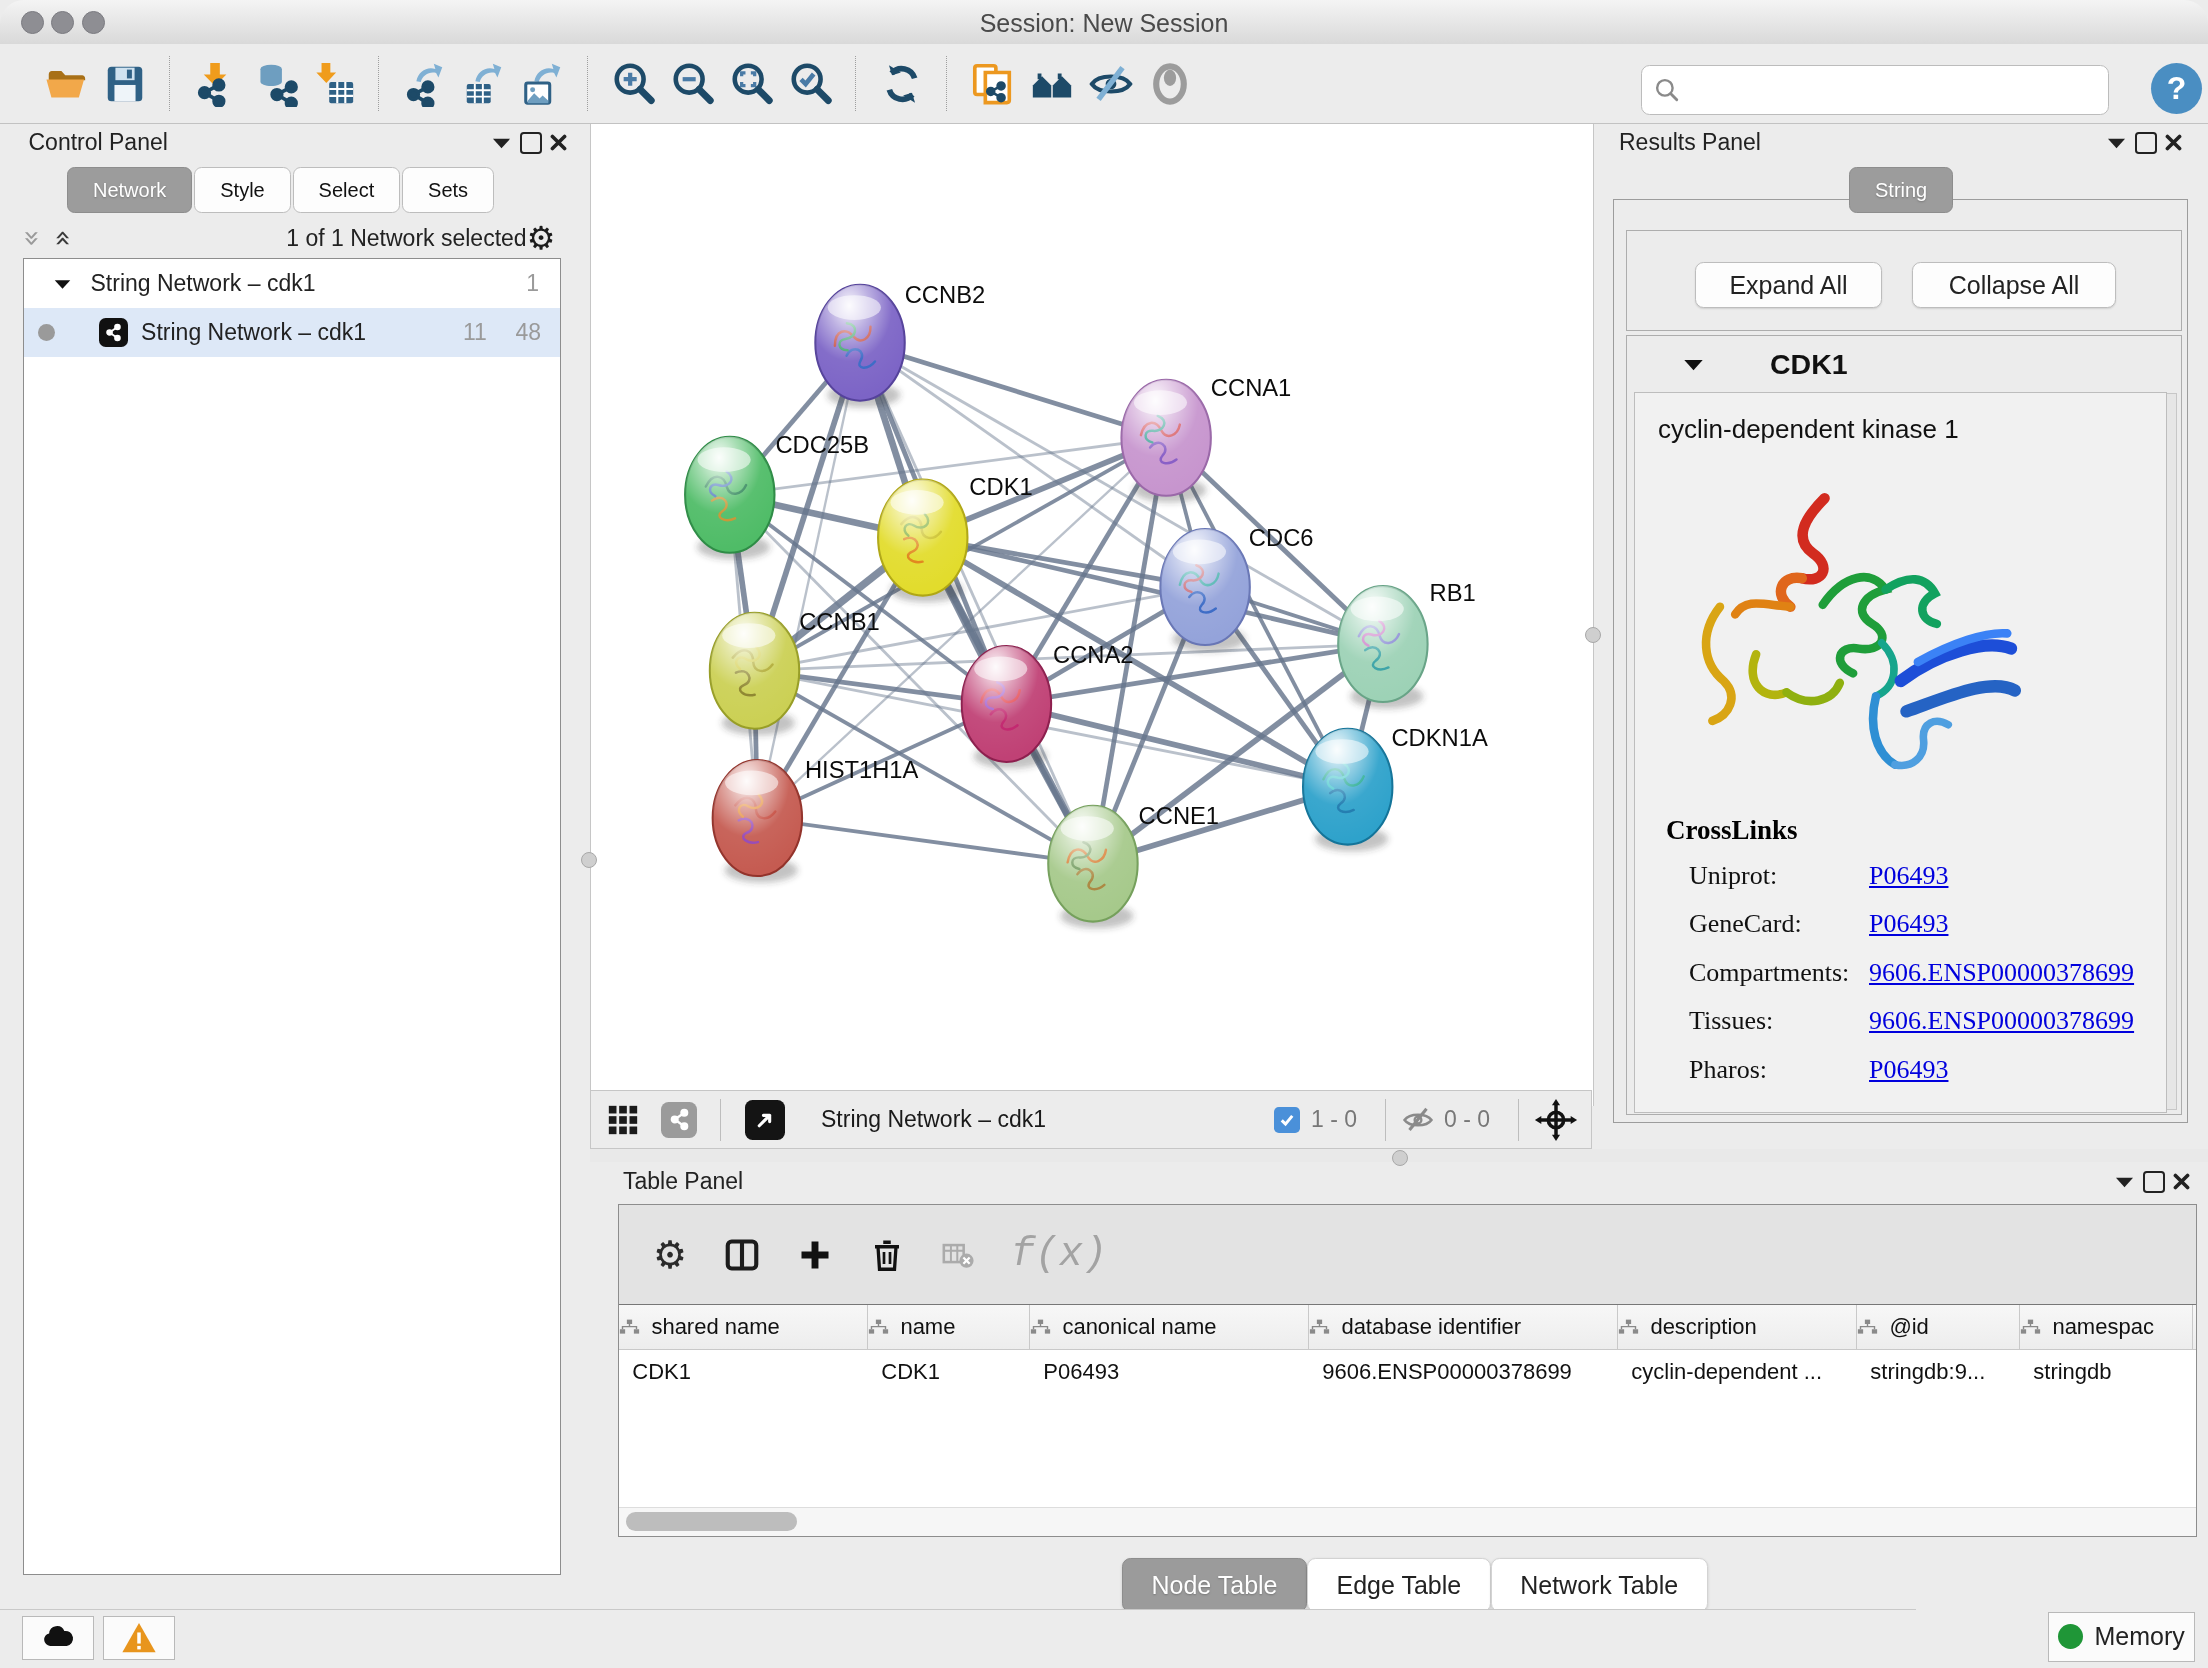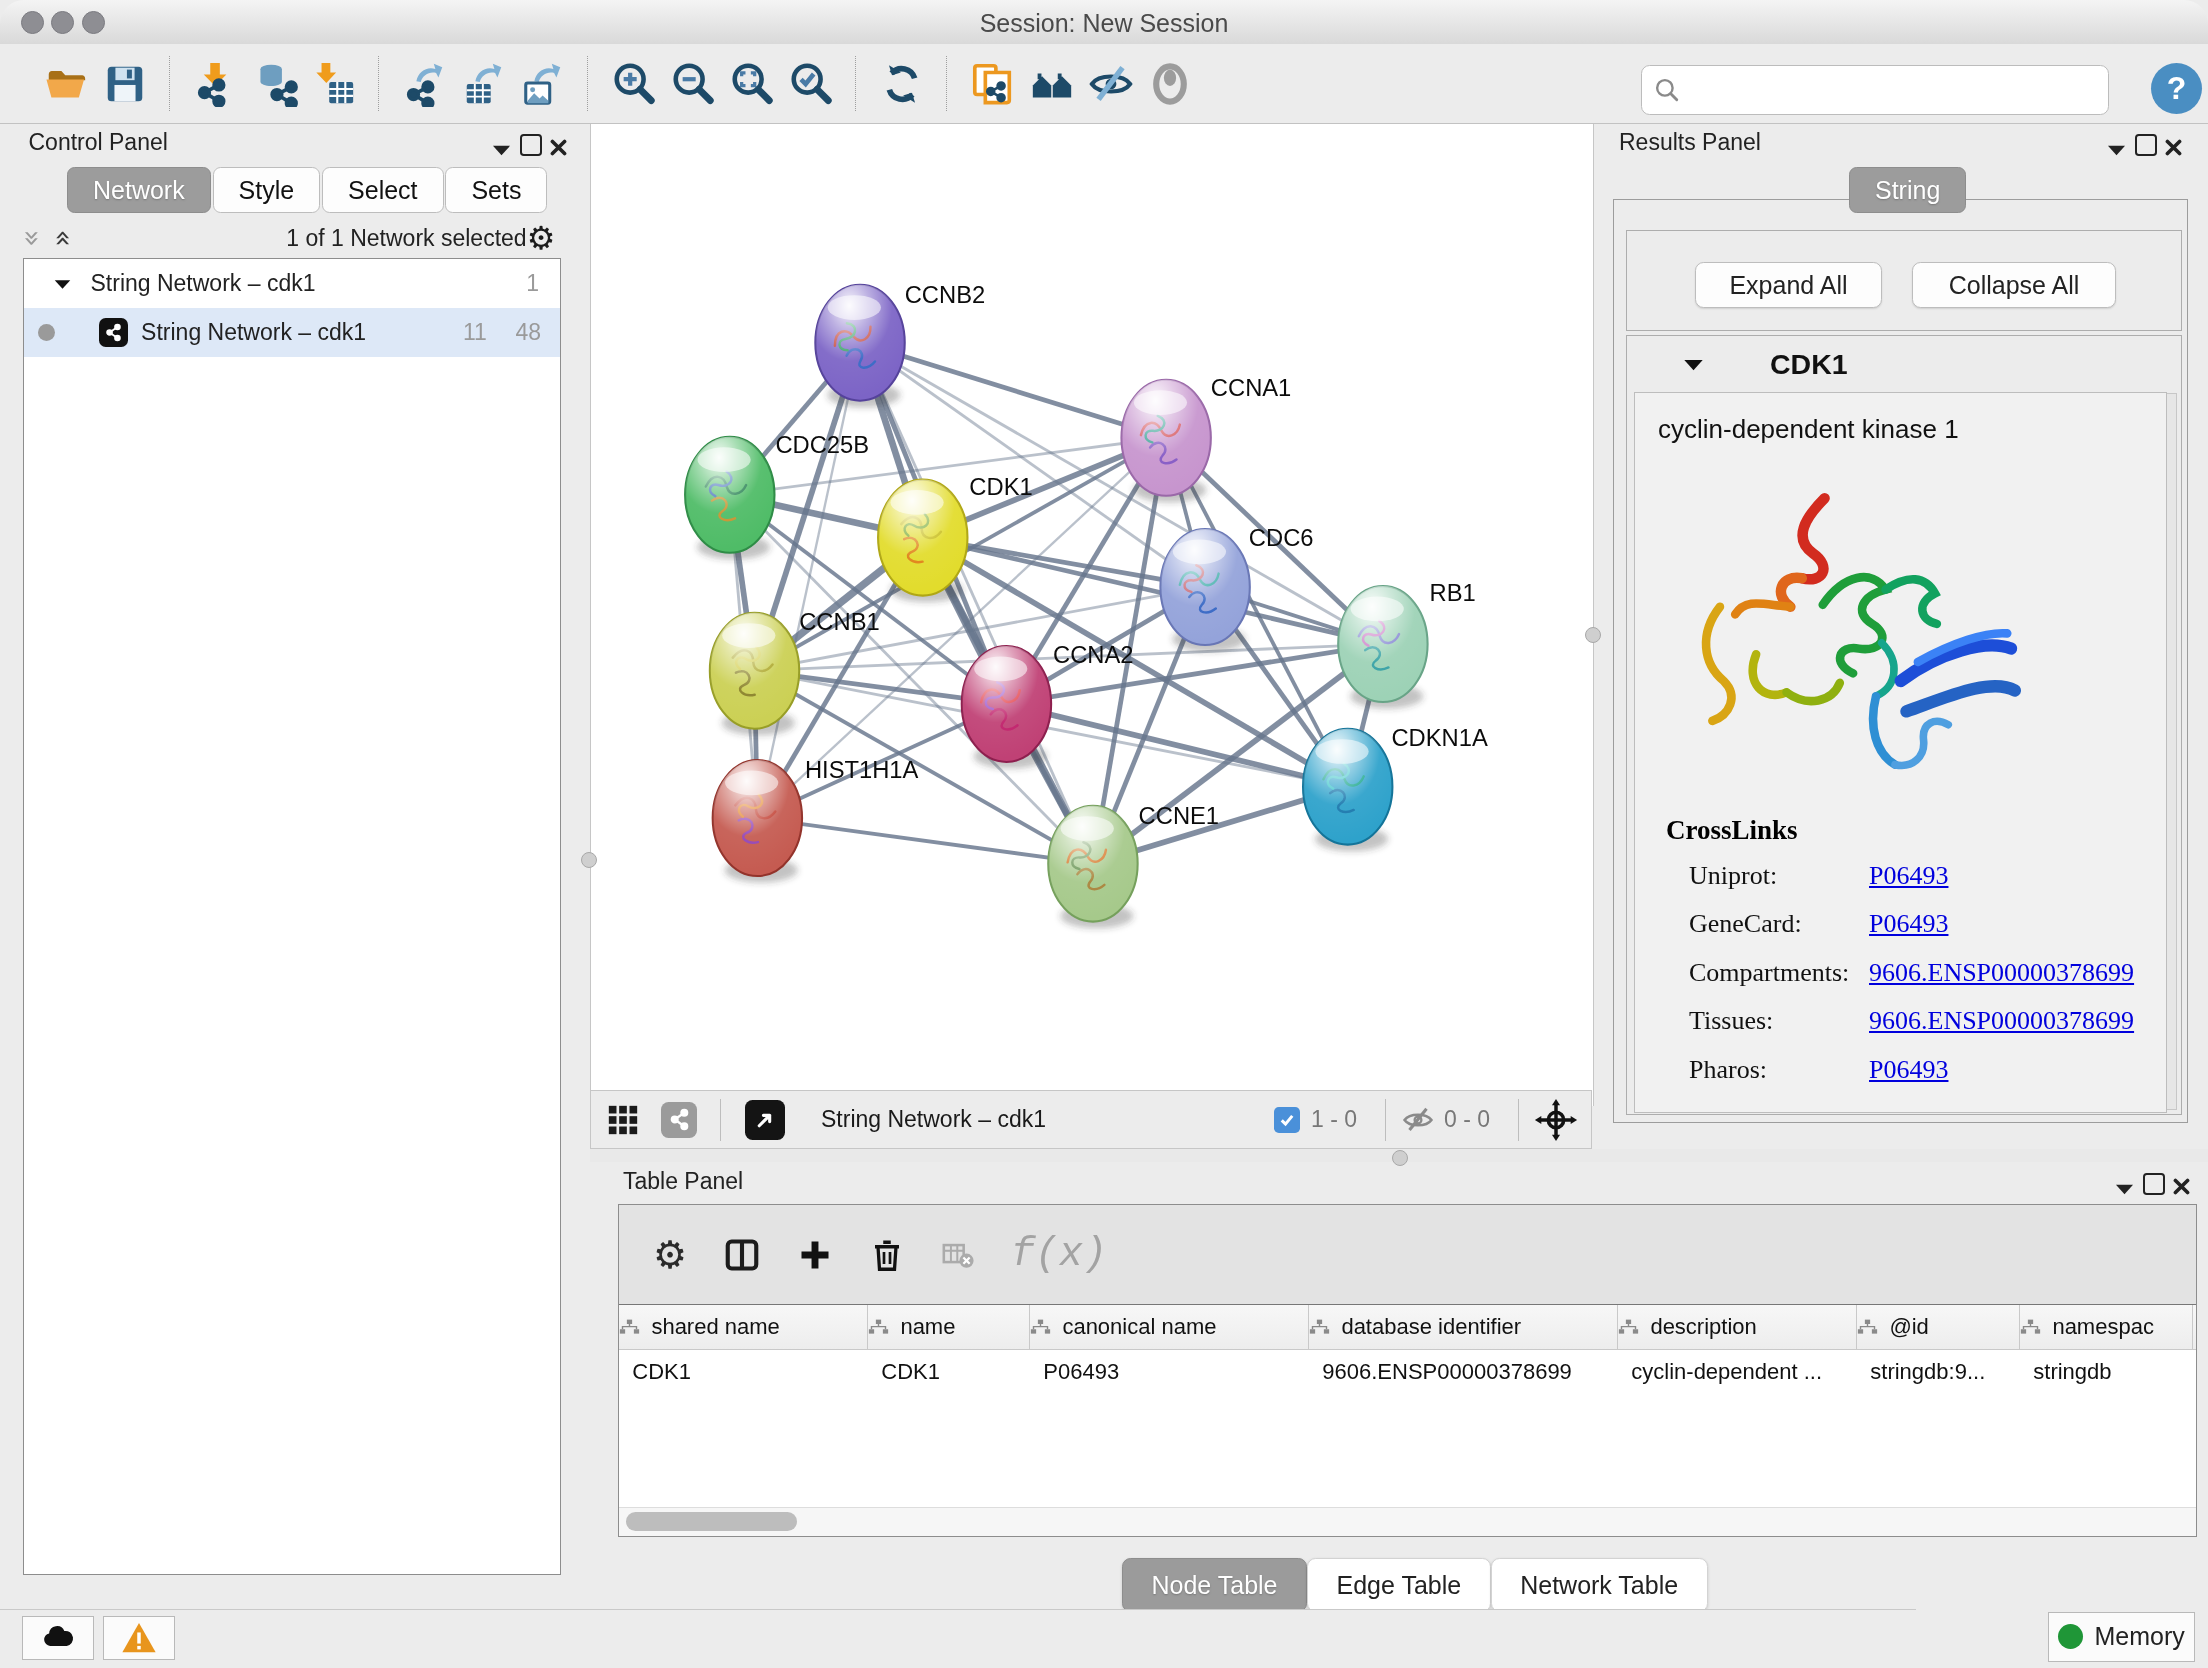--- a/index.html
+++ b/index.html
@@ -19,24 +19,24 @@
   .tb-btn{width:59px;height:59px;display:flex;align-items:center;justify-content:center;flex:0 0 auto;}
   .tb-sep{width:1px;height:55px;border-left:1.9px dotted #9e9e9e;margin:0 15px;flex:0 0 auto;}
   #search-wrap{position:absolute;left:1641px;top:65px;width:466px;height:48px;background:#fff;
     border:1.9px solid #bcbcbc;border-radius:8.6px;display:flex;align-items:center;}
   #search-input{border:none;outline:none;flex:1;font-size:23px;margin-left:5.7px;background:transparent;
     font-family:"Liberation Sans",sans-serif;}
   #help-btn{position:absolute;left:2151px;top:63px;width:51px;height:51px;border-radius:50%;
     background:#4a8ec2;color:#fff;font-size:32px;font-weight:bold;display:flex;align-items:center;justify-content:center;}
   
   .panel-title{font-size:23px;color:#222;}
-  .pctl{display:flex;align-items:flex-end;gap:8px;}
+  .pctl{display:flex;align-items:center;gap:8px;}
   .icon-sq{width:18px;height:18px;border:2.4px solid #222;border-radius:3.8px;display:inline-block;}
   .tab{height:46px;border:1px solid #bdbdbd;background:#fdfdfd;border-radius:7.6px;display:flex;
-    align-items:center;justify-content:center;font-size:25px;color:#111;box-sizing:border-box;padding:0 25px;}
+    align-items:center;justify-content:center;font-size:20px;color:#111;box-sizing:border-box;padding:0 25px;}
   .tab.sel{background:#9c9c9c;color:#fff;border:1px solid #8d8d8d;text-shadow:0 1px 1.9px #777;}
   
   #cp-tabs{left:67px;top:167px;display:flex;gap:1.9px;}
   #cp-sum{left:23px;top:219px;width:538px;height:38px;display:flex;align-items:center;}
   #cp-list{left:23px;top:258px;width:538px;height:1317px;background:#fff;border:1.9px solid #8d8d8d;box-sizing:border-box;}
   .cp-row{position:relative;height:49px;display:flex;align-items:center;font-size:23px;}
   .cp-row.sel{background:#dde8f7;}
   .count{color:#9a9a9a;font-size:23px;}
   .glyph{font-family:"DejaVu Sans",sans-serif;}
   .chev{display:inline-block;font-size:28.5px;line-height:1;font-family:"DejaVu Sans",sans-serif;}

